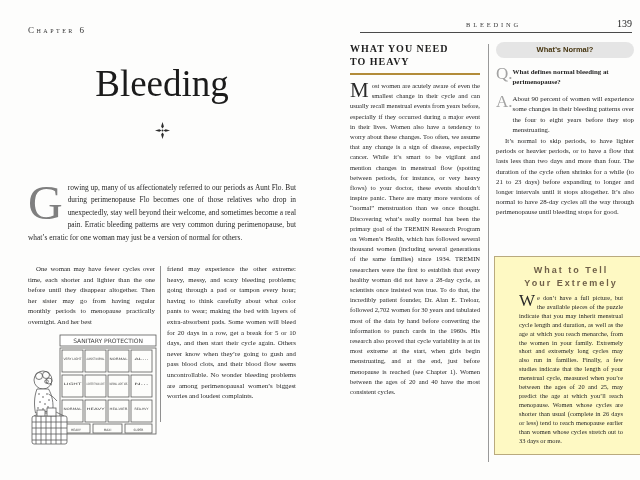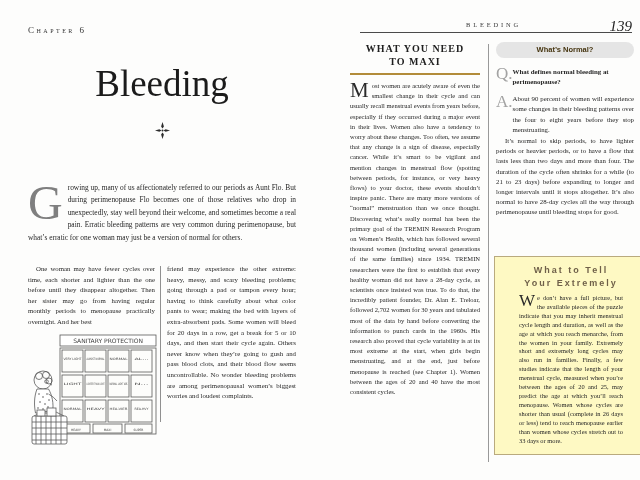--- a/index.html
+++ b/index.html
@@ -22,24 +22,24 @@
   .lcol2 { position:absolute; left:167px; top:264px; width:129px;
            font-size:6.8px; line-height:10.6px; text-align:justify; }
   .ldivider { position:absolute; left:160px; top:266px; width:1px; height:156px; background:#909090; }
   .cartoon { position:absolute; left:30px; top:334px; }
 
   
   .rp-header { position:absolute; left:360px; top:20px; width:272px; height:13px;
                border-bottom:1px solid #4a4a4a; }
   .rp-head-label { position:absolute; left:106px; top:1px; font-size:6.5px;
                    letter-spacing:2.8px; color:#3a3a3a; }
-  .rp-folio { position:absolute; right:0; top:-2px; font-size:15px; font-style:italic; color:#222; }
+  .rp-folio { position:absolute; right:0; top:-2px; font-size:10px; color:#222; }
 
   .wyntk { position:absolute; left:350px; top:43px; width:130px; }
-  .wyntk-head { text-align:center; font-size:10px; font-weight:bold; letter-spacing:1px;
+  .wyntk-head { font-size:10px; font-weight:bold; letter-spacing:1px;
                 line-height:12.5px; color:#1e1e1e; }
   .gold-rule { height:2px; background:#b28c3a; margin:5px 0 6px; }
   .wyntk-body { font-size:6.5px; line-height:10.2px; text-align:justify; }
   .dropcap-m { float:left; font-size:21px; line-height:17px; margin:1px 3px 0 0; color:#2a2a2a; }
 
   .rdivider { position:absolute; left:488px; top:44px; width:1px; height:418px; background:#999; }
 
   .qacol { position:absolute; left:496px; top:42px; width:138px; }
   .pill { background:#e5e5e5; border-radius:9px; text-align:center;
           font-family:"Liberation Sans", sans-serif; font-weight:bold; font-size:7.5px;
@@ -167,21 +167,21 @@
   </div>
 
   <div class="rp-header">
     <span class="rp-head-label">BLEEDING</span>
     <span class="rp-folio">139</span>
   </div>
 
   <div class="wyntk">
     <div class="wyntk-head">
       <div>WHAT YOU NEED</div>
-      <div>TO MAXI</div>
+      <div>TO HEAVY</div>
     </div>
     <div class="gold-rule"></div>
     <p class="wyntk-body"><span class="dropcap-m">M</span><span>ost women are acutely aware of even the smallest change in their cycle and can usually recall menstrual events from years before, especially if they occurred during a major event in their lives. Women also have a tendency to worry about these changes. Too often, we assume that any change is a sign of disease, especially cancer. While it’s smart to be vigilant and mention changes in menstrual flow (spotting between periods, for instance, or very heavy flows) to your doctor, these events shouldn’t inspire panic. There are many more versions of “normal” menstruation than we once thought. Discovering what’s really normal has been the primary goal of the TREMIN Research Program on Women’s Health, which has followed several thousand women (including several generations of the same families) since 1934. TREMIN researchers were the first to establish that every healthy woman did not have a 28-day cycle, as scientists once insisted was true. To do that, the incredibly patient founder, Dr. Alan E. Treloar, followed 2,702 women for 30 years and tabulated most of the data by hand before converting the information to punch cards in the 1960s. His research also proved that cycle variability is at its most extreme at the start, when girls begin menstruating, and at the end, just before menopause is reached (see Chapter 1). Women between the ages of 20 and 40 have the most consistent cycles.</span></p>
   </div>
 
   <div class="rdivider"></div>
 
   <div class="qacol">
     <div class="pill">What’s Normal?</div>
     <div class="qa-row">

